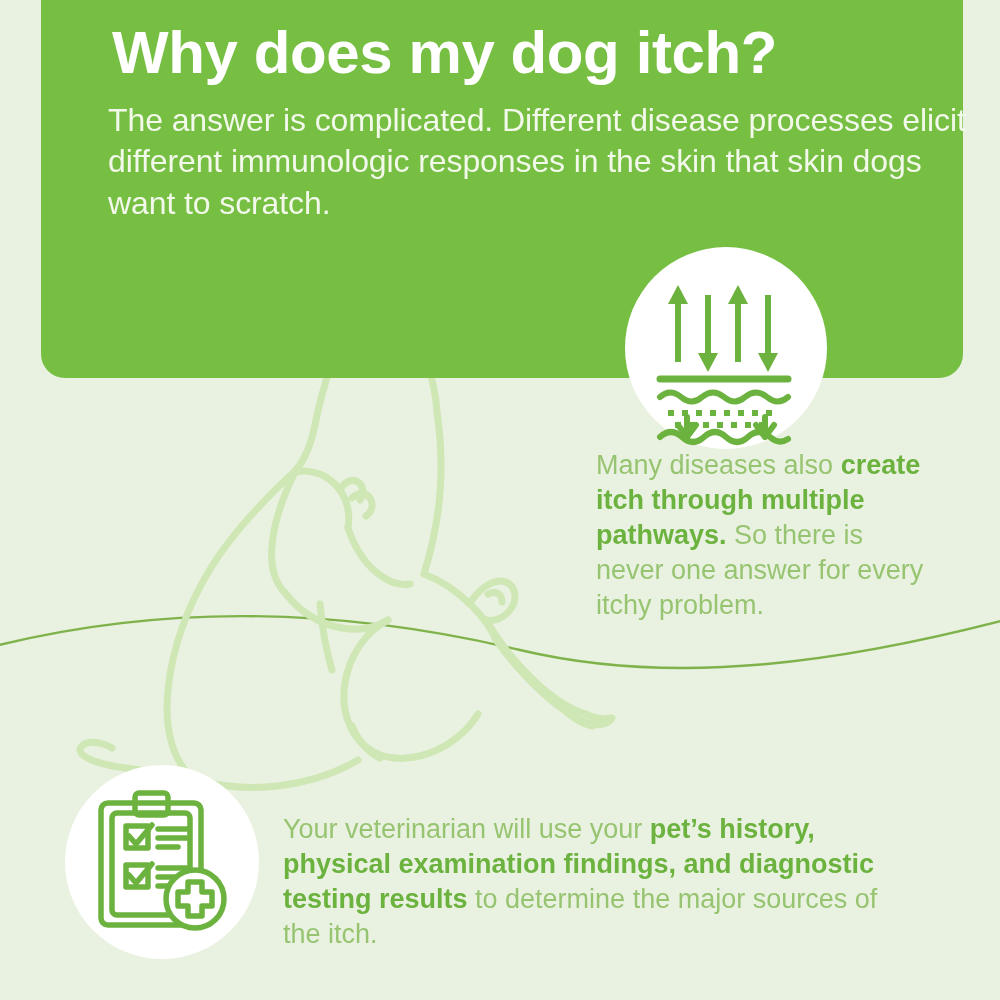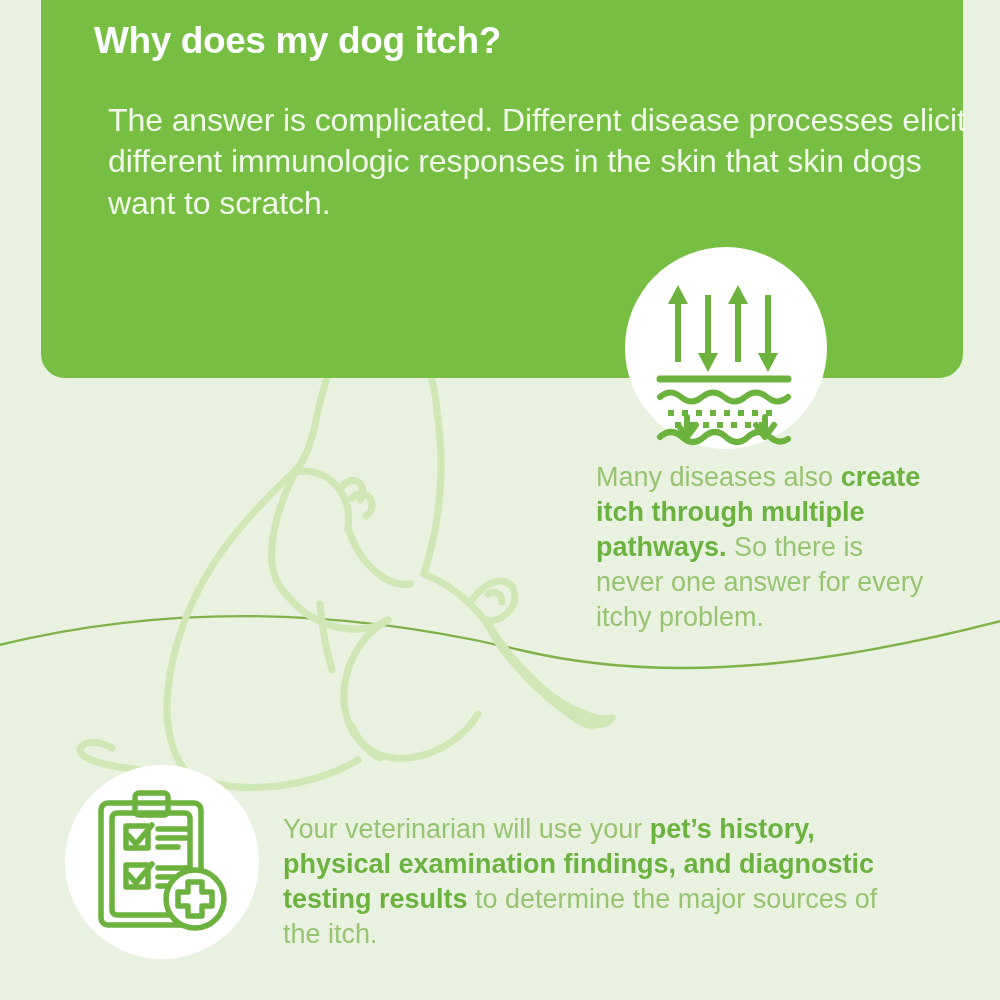--- a/index.html
+++ b/index.html
@@ -31,26 +31,26 @@
     top: -30px;
     width: 922px;
     height: 408px;
     background: #76bf43;
     border-radius: 24px;
     box-sizing: border-box;
   }
 
   #header-title {
     position: absolute;
-    left: 53px;
+    left: 71px;
     top: 51px;
     width: 800px;
     margin: 0;
     color: #ffffff;
-    font-size: 37px;
+    font-size: 60px;
     font-weight: bold;
     letter-spacing: -0.4px;
     line-height: 1.06;
     font-family: "Liberation Sans", sans-serif;
   }
 
   #header-sub {
     position: absolute;
     left: 67px;
     top: 130px;
@@ -95,21 +95,21 @@
     color: #97c471;
     line-height: 1.30;
   }
   .body-text b {
     color: #6cb23f;
     font-weight: bold;
   }
 
   #mid-text {
     left: 596px;
-    top: 460px;
+    top: 448px;
     width: 330px;
     font-size: 27px;
   }
 
   #bottom-text {
     left: 283px;
     top: 812px;
     width: 620px;
     font-size: 27px;
   }

